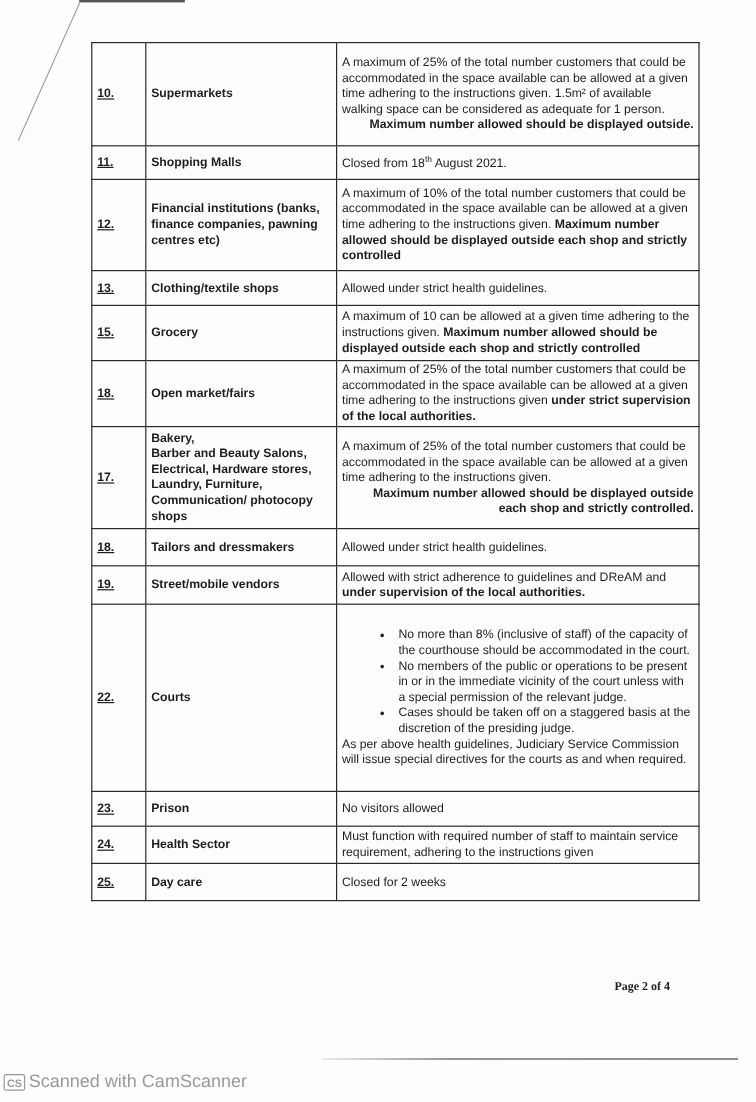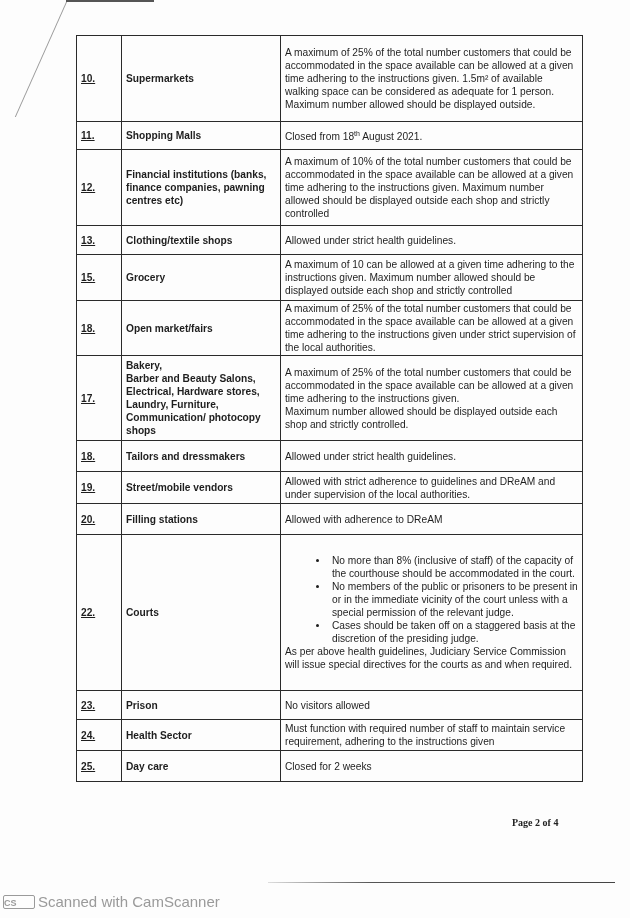--- a/index.html
+++ b/index.html
@@ -16,35 +16,35 @@
   .slant-line { left: 66px; }
   table.rules {
     position: absolute; left: 76px; top: 35px; width: 507px;
     border-collapse: collapse; table-layout: fixed;
     font-size: 10.2px; line-height: 13px;
   }
   table.rules td { border: 1.3px solid #2a2a2a; vertical-align: middle; padding: 1px 4px; }
   td.num { width: 36px; text-align: left; font-weight: bold; padding-right: 4px; text-decoration: underline; }
   td.cat { width: 150px; font-weight: bold; }
   td.desc { }
-  .b { font-weight: normal; }
+  .b { font-weight: bold; text-align: right; }
   ul.blist { margin: 0; padding-left: 44px; }
   ul.blist li { margin: 0; padding-left: 3px; }
   .page-num {
     position: absolute; left: 512px; top: 817px; font-family: "Liberation Serif", serif;
     font-weight: bold; font-size: 10px; color: #222; text-align: center;
   }
   .bottom-rule { position: absolute; left: 268px; top: 882px; width: 347px; height: 1px; background: linear-gradient(to right, #ddd, #555 30%, #444); }
   .watermark {
     position: absolute; left: 3px; top: 893px; font-size: 15px; color: #9a9a9a;
     display: flex; align-items: center; gap: 3px;
   }
   .cs-icon {
-    display: inline-block; width: 32px; height: 14px; border: 1.5px solid #9a9a9a; border-radius: 2px;
-    font-size: 9px; line-height: 14px; text-align: left; font-weight: bold; color: #9a9a9a; box-sizing: border-box;
+    display: inline-block; width: 18px; height: 14px; border: 1.5px solid #9a9a9a; border-radius: 2px;
+    font-size: 9px; line-height: 14px; text-align: center; font-weight: bold; color: #9a9a9a; box-sizing: border-box;
   }
 </style>
 </head>
 <body>
 
 <div class="page">
   <div class="top-edge"></div>
   <div class="slant-line"></div>
 
   <table class="rules">
@@ -94,33 +94,28 @@
       <tr style="height:31px">
         <td class="num">18.</td>
         <td class="cat">Tailors and dressmakers</td>
         <td class="desc"><span>Allowed under strict health guidelines.</span></td>
       </tr>
       <tr style="height:32px">
         <td class="num">19.</td>
         <td class="cat">Street/mobile vendors</td>
         <td class="desc"><span>Allowed with strict adherence to guidelines and DReAM and </span><span class="b">under supervision of the local authorities.</span></td>
       </tr>
-      <tr style="height:31px">
-        <td class="num">20.</td>
-        <td class="cat">Filling stations</td>
-        <td class="desc"><span>Allowed with adherence to DReAM</span></td>
-      </tr>
 
       <tr style="height:156px">
         <td class="num">22.</td>
         <td class="cat">Courts</td>
         <td class="desc">
           <ul class="blist">
             <li>No more than 8% (inclusive of staff) of the capacity of the courthouse should be accommodated in the court.</li>
-            <li>No members of the public or prisoners to be present in or in the immediate vicinity of the court unless with a special permission of the relevant judge.</li>
+            <li>No members of the public or operations to be present in or in the immediate vicinity of the court unless with a special permission of the relevant judge.</li>
             <li>Cases should be taken off on a staggered basis at the discretion of the presiding judge.</li>
           </ul>
           <div>As per above health guidelines, Judiciary Service Commission will issue special directives for the courts as and when required.</div>
         </td>
       </tr>
 
       <tr style="height:29px">
         <td class="num">23.</td>
         <td class="cat">Prison</td>
         <td class="desc">No visitors allowed</td>

